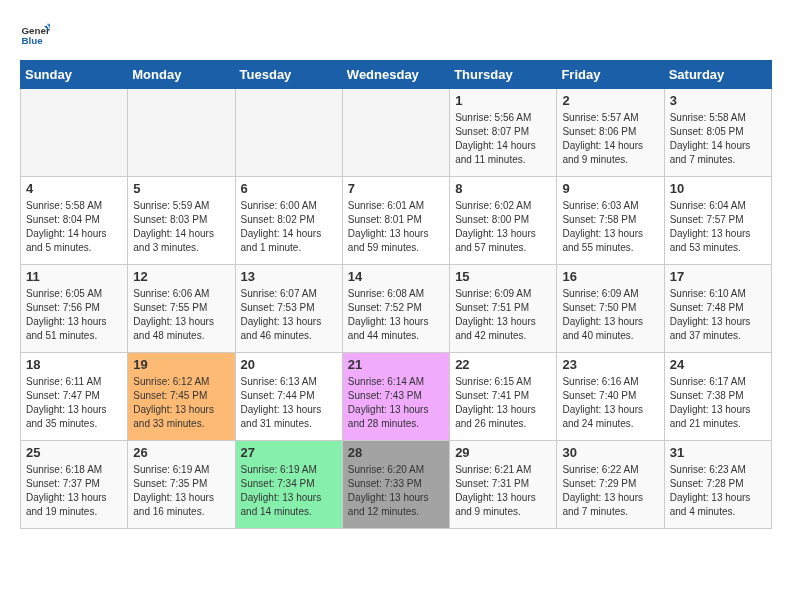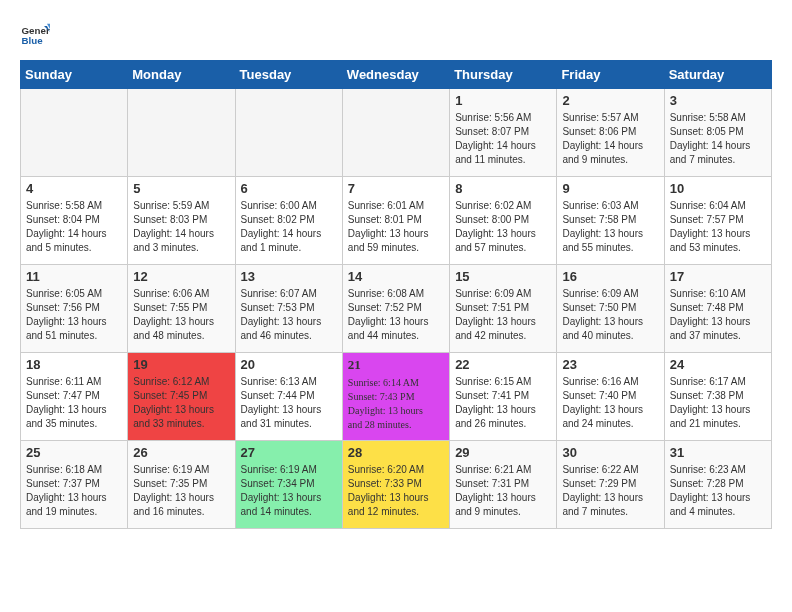--- a/index.html
+++ b/index.html
@@ -193,29 +193,29 @@
         <td style="background: rgb(249, 249, 249);">
           <span class="day-num">17</span>
           <div class="cell-text">Sunrise: 6:10 AM<br>Sunset: 7:48 PM<br>Daylight: 13 hours<br>and 37 minutes.</div>
         </td>
       </tr>
       <tr>
         <td style="background: rgb(255, 255, 255);">
           <span class="day-num">18</span>
           <div class="cell-text">Sunrise: 6:11 AM<br>Sunset: 7:47 PM<br>Daylight: 13 hours<br>and 35 minutes.</div>
         </td>
-        <td style="background: #ef4444;">
+        <td style="background: #fdba74;">
           <span class="day-num">19</span>
           <div class="cell-text">Sunrise: 6:12 AM<br>Sunset: 7:45 PM<br>Daylight: 13 hours<br>and 33 minutes.</div>
         </td>
         <td style="background: rgb(255, 255, 255);">
           <span class="day-num">20</span>
           <div class="cell-text">Sunrise: 6:13 AM<br>Sunset: 7:44 PM<br>Daylight: 13 hours<br>and 31 minutes.</div>
         </td>
-        <td style="background: #d946ef; font-family: Liberation Serif, serif;">
+        <td style="background: #f0abfc;">
           <span class="day-num">21</span>
           <div class="cell-text">Sunrise: 6:14 AM<br>Sunset: 7:43 PM<br>Daylight: 13 hours<br>and 28 minutes.</div>
         </td>
         <td style="background: rgb(255, 255, 255);">
           <span class="day-num">22</span>
           <div class="cell-text">Sunrise: 6:15 AM<br>Sunset: 7:41 PM<br>Daylight: 13 hours<br>and 26 minutes.</div>
         </td>
         <td style="background: rgb(255, 255, 255);">
           <span class="day-num">23</span>
           <div class="cell-text">Sunrise: 6:16 AM<br>Sunset: 7:40 PM<br>Daylight: 13 hours<br>and 24 minutes.</div>
@@ -231,21 +231,21 @@
           <div class="cell-text">Sunrise: 6:18 AM<br>Sunset: 7:37 PM<br>Daylight: 13 hours<br>and 19 minutes.</div>
         </td>
         <td style="background: rgb(249, 249, 249);">
           <span class="day-num">26</span>
           <div class="cell-text">Sunrise: 6:19 AM<br>Sunset: 7:35 PM<br>Daylight: 13 hours<br>and 16 minutes.</div>
         </td>
         <td style="background: #86efac;">
           <span class="day-num">27</span>
           <div class="cell-text">Sunrise: 6:19 AM<br>Sunset: 7:34 PM<br>Daylight: 13 hours<br>and 14 minutes.</div>
         </td>
-        <td style="background: #fde047;">
+        <td style="background: #a3a3a3;">
           <span class="day-num">28</span>
           <div class="cell-text">Sunrise: 6:20 AM<br>Sunset: 7:33 PM<br>Daylight: 13 hours<br>and 12 minutes.</div>
         </td>
         <td style="background: rgb(249, 249, 249);">
           <span class="day-num">29</span>
           <div class="cell-text">Sunrise: 6:21 AM<br>Sunset: 7:31 PM<br>Daylight: 13 hours<br>and 9 minutes.</div>
         </td>
         <td style="background: rgb(249, 249, 249);">
           <span class="day-num">30</span>
           <div class="cell-text">Sunrise: 6:22 AM<br>Sunset: 7:29 PM<br>Daylight: 13 hours<br>and 7 minutes.</div>

